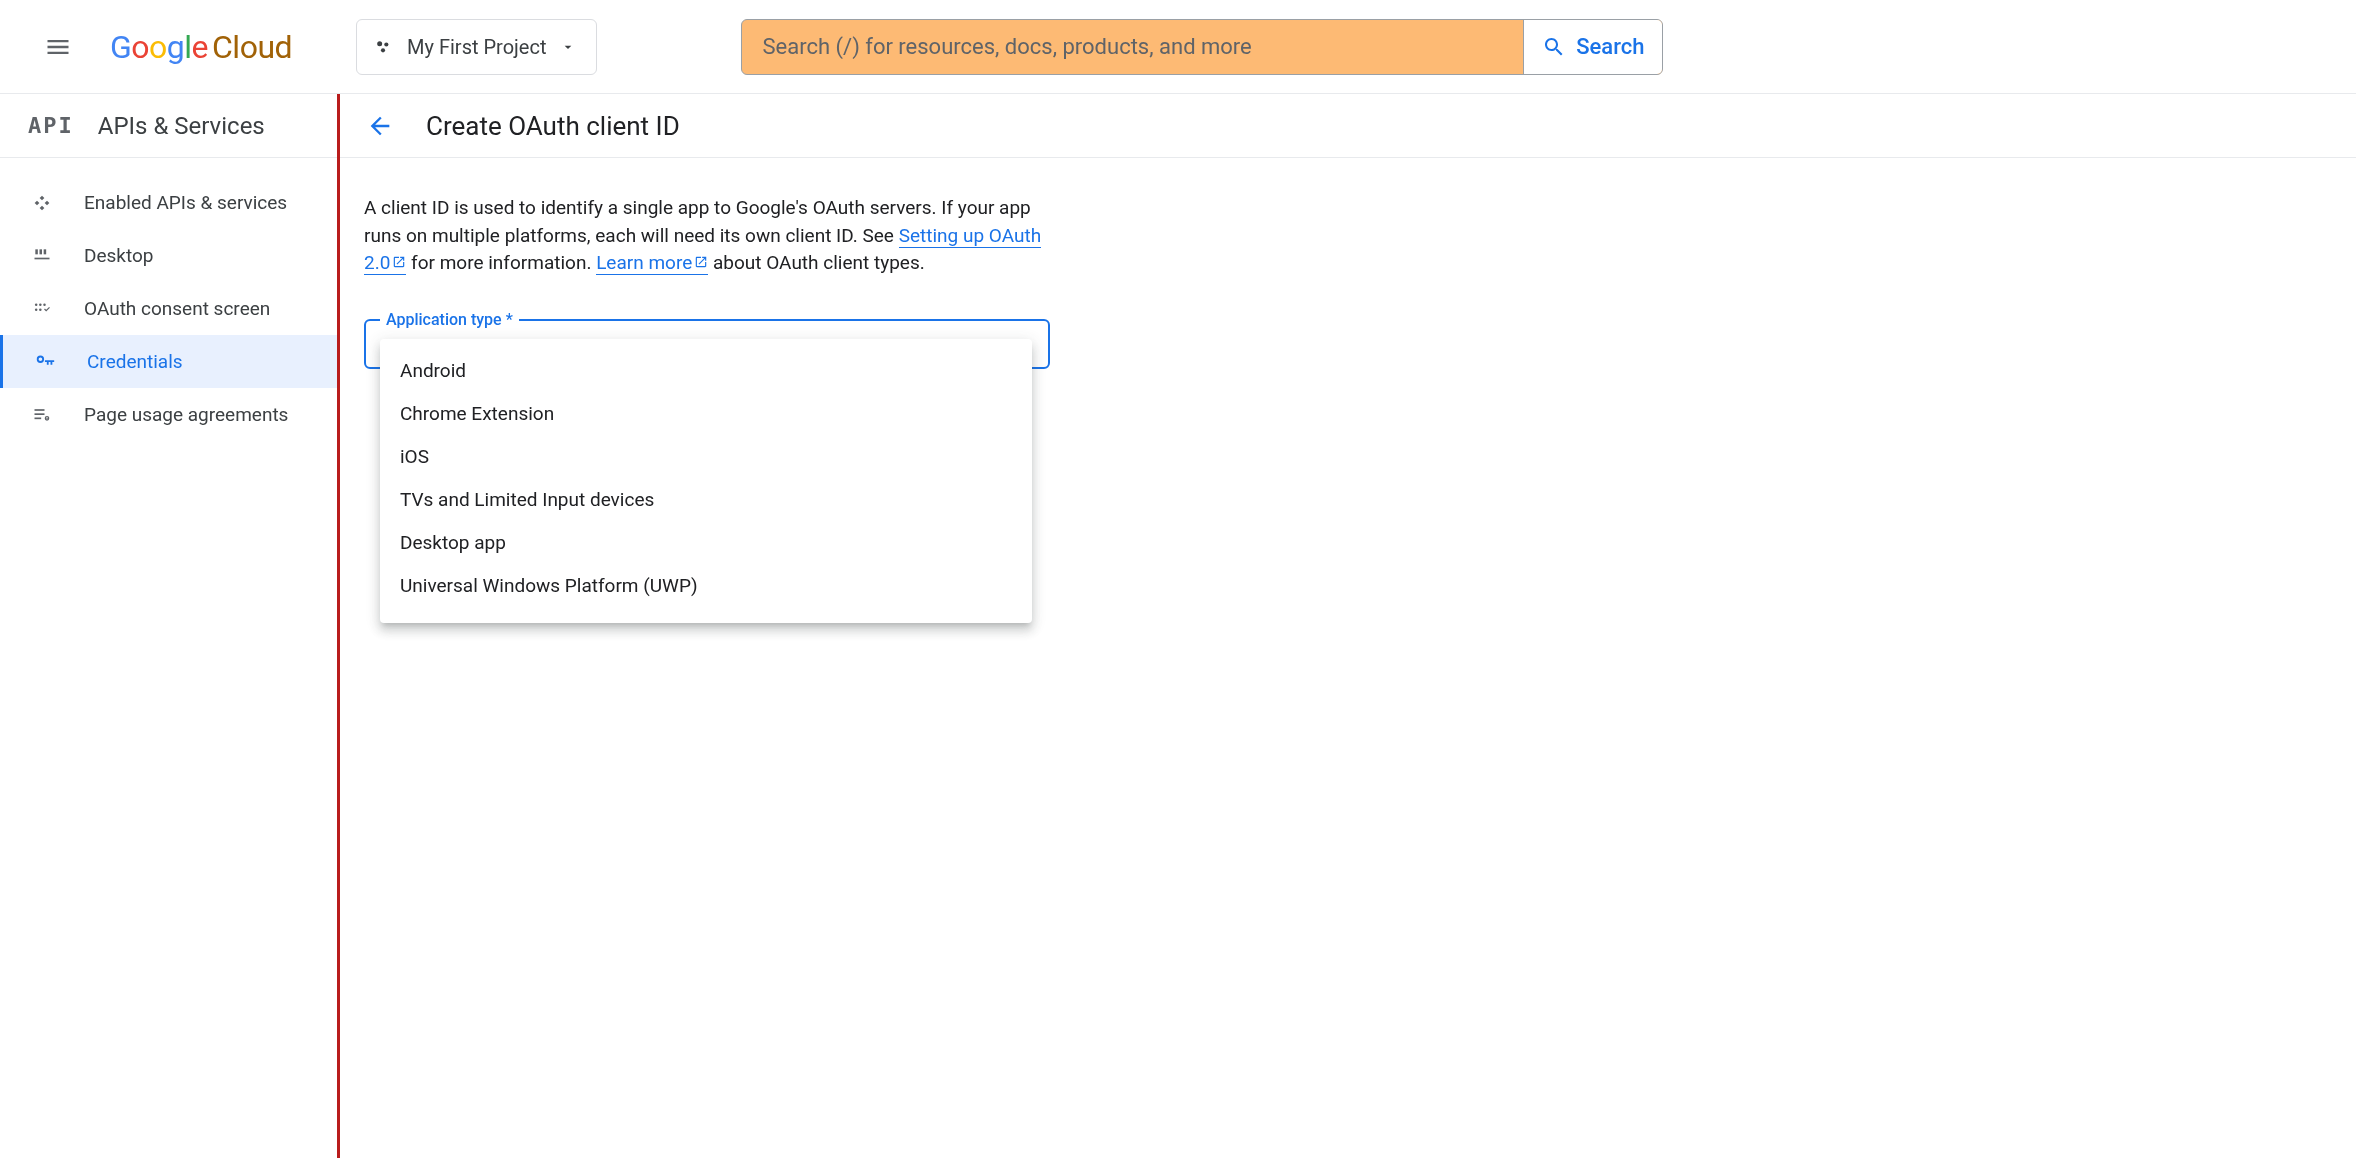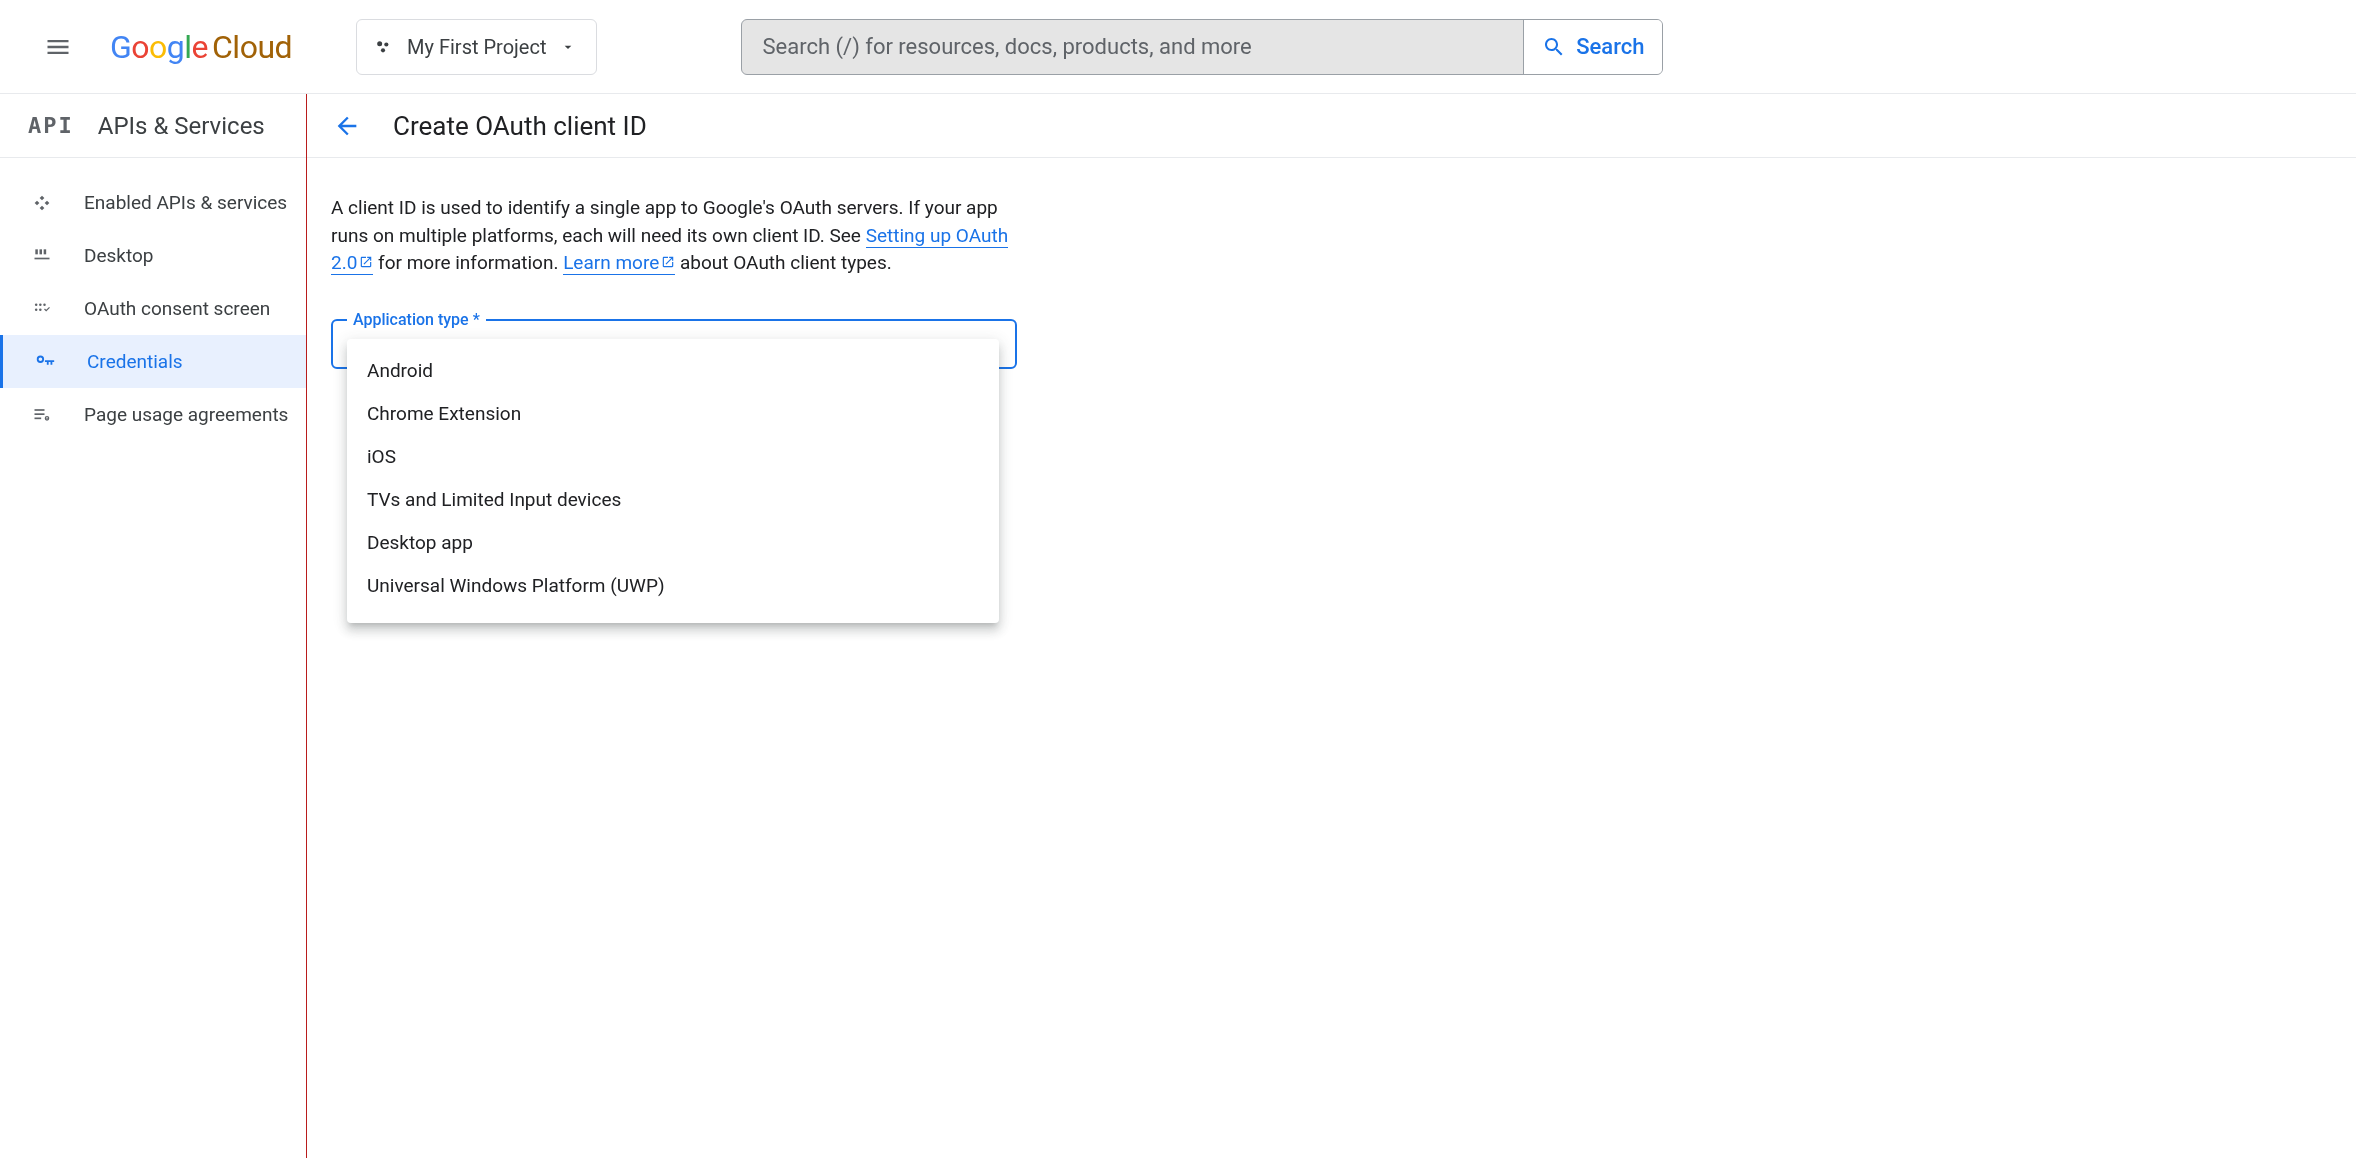--- a/index.html
+++ b/index.html
@@ -63,21 +63,21 @@
       color: #3c4043;
     }
 
     .search-wrap {
       display: flex;
       align-items: center;
       border: 1px solid #9aa0a6;
       border-radius: 6px;
       height: 56px;
       flex: 0 0 922px;
-      background: #e5e5e5;
+      background: #fdba74;
       overflow: hidden;
     }
     .search-input {
       flex: 1;
       height: 100%;
       border: none;
       background: transparent;
       padding: 0 20px;
       font-size: 22px;
       color: #5f6368;
@@ -101,22 +101,22 @@
     }
 
     
     .content {
       display: flex;
       height: calc(100% - 94px);
     }
 
     
     .sidebar {
-      width: 307px;
-      border-right: 1px solid #b91c1c;
+      width: 340px;
+      border-right: 3px solid #b91c1c;
       flex-shrink: 0;
     }
     .sidebar-header {
       display: flex;
       align-items: center;
       height: 64px;
       gap: 24px;
       padding-left: 28px;
       border-bottom: 1px solid #e8eaed;
     }

